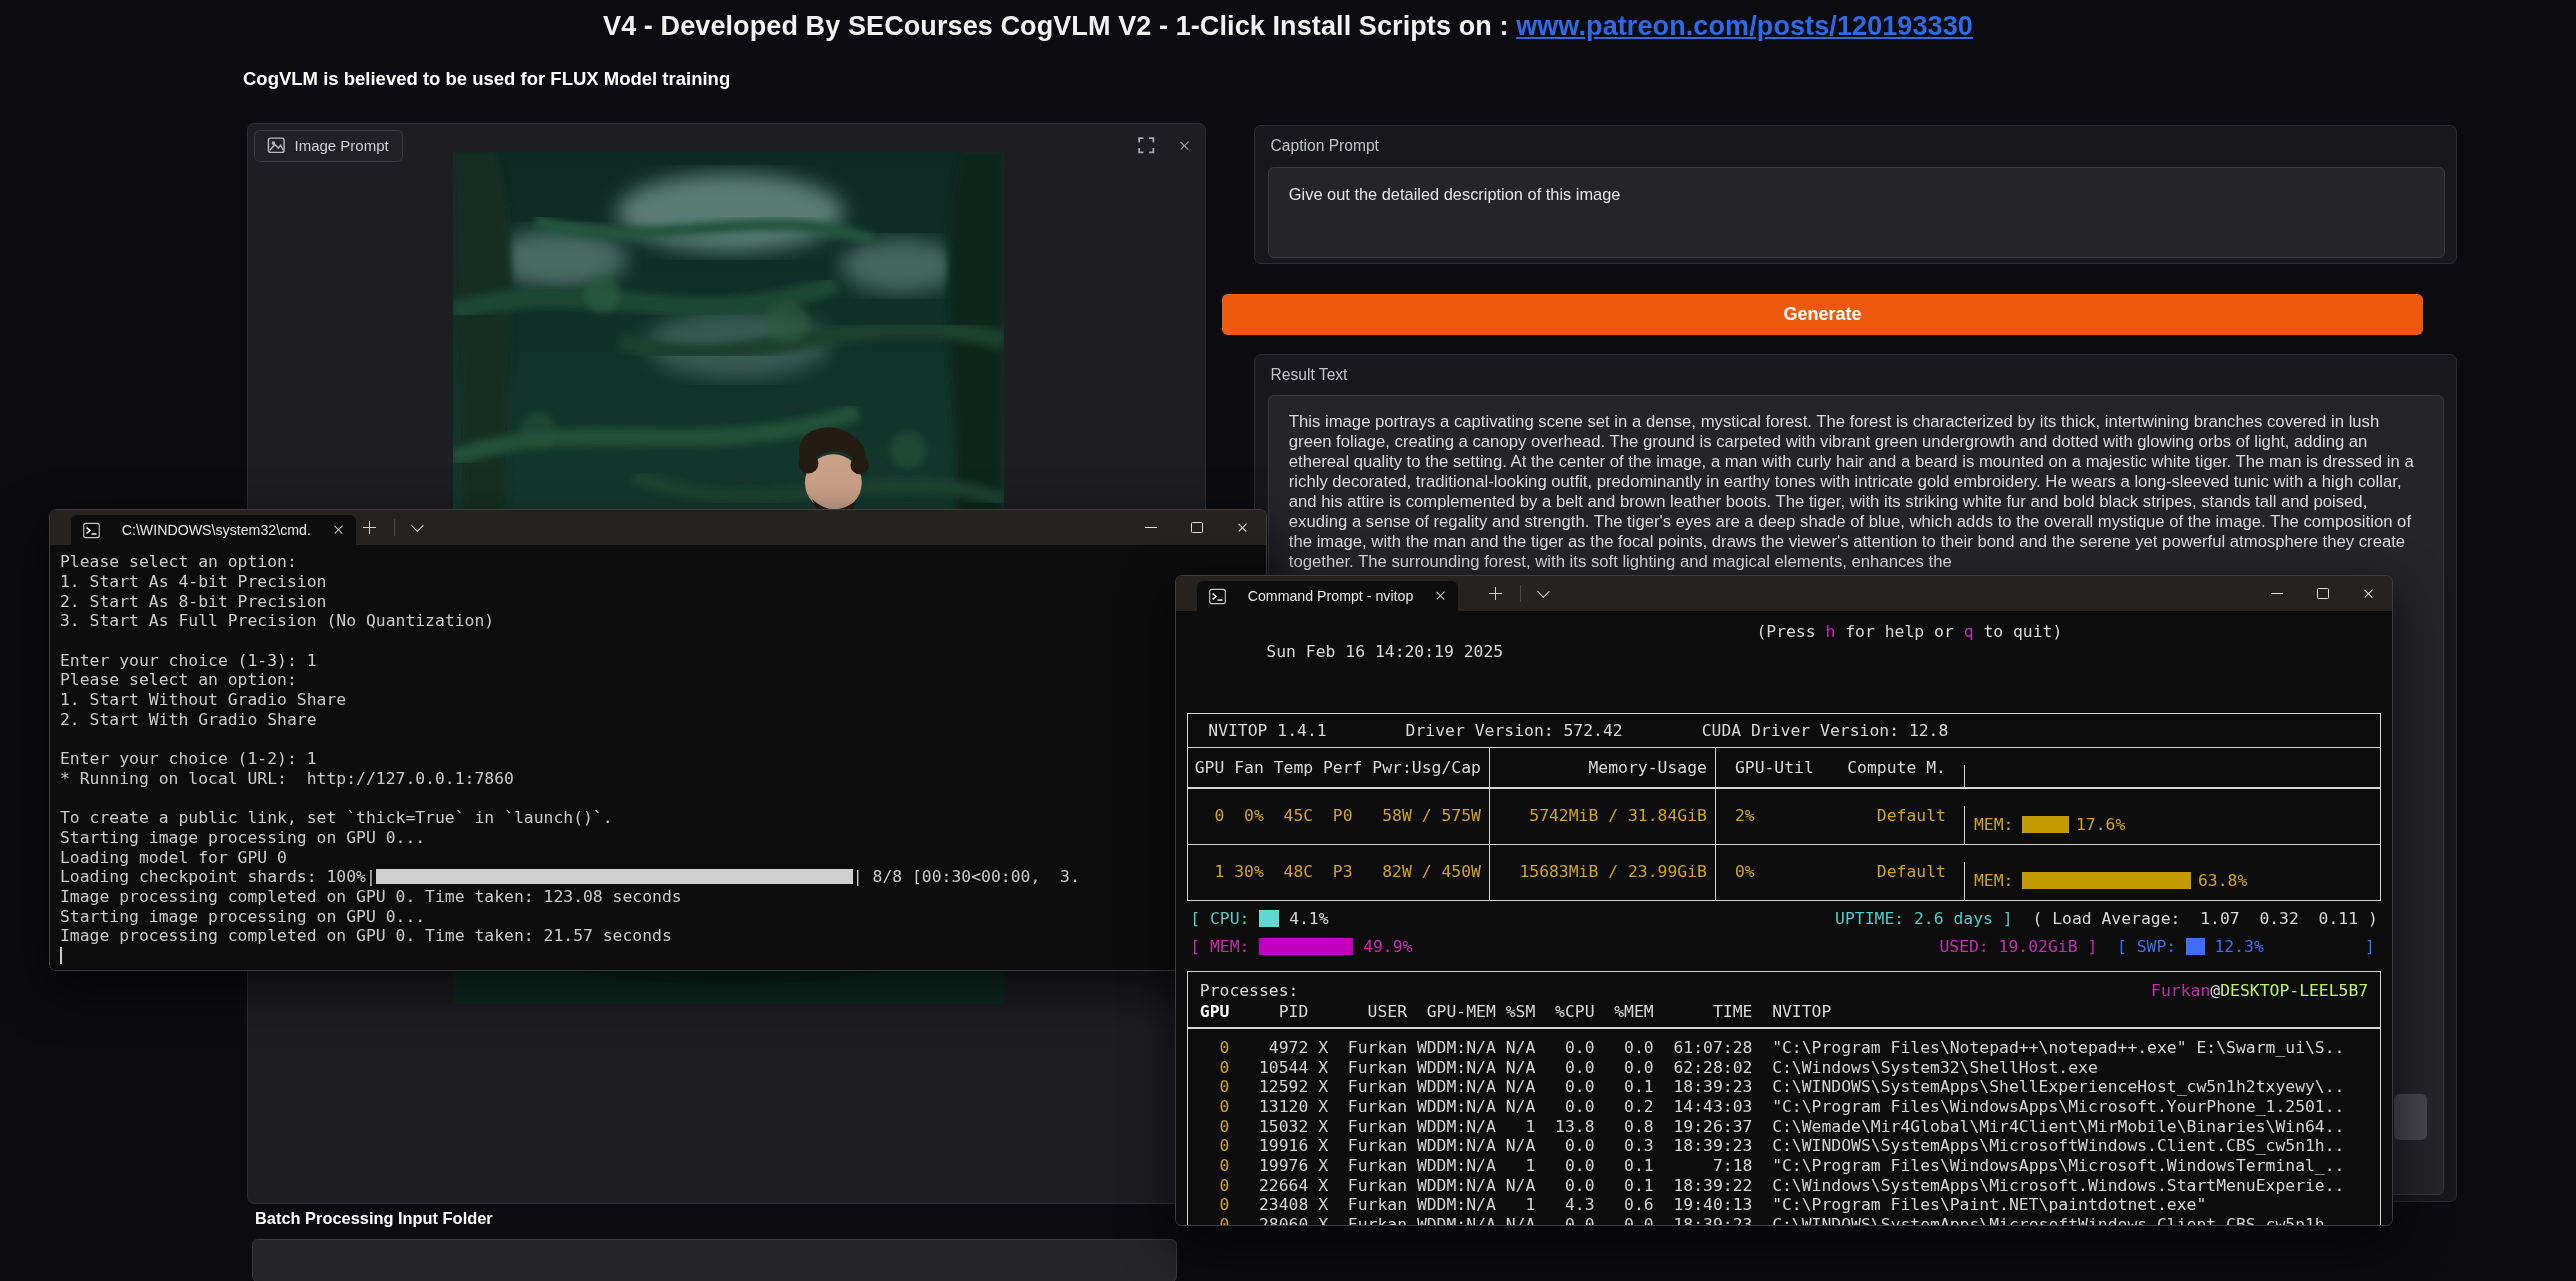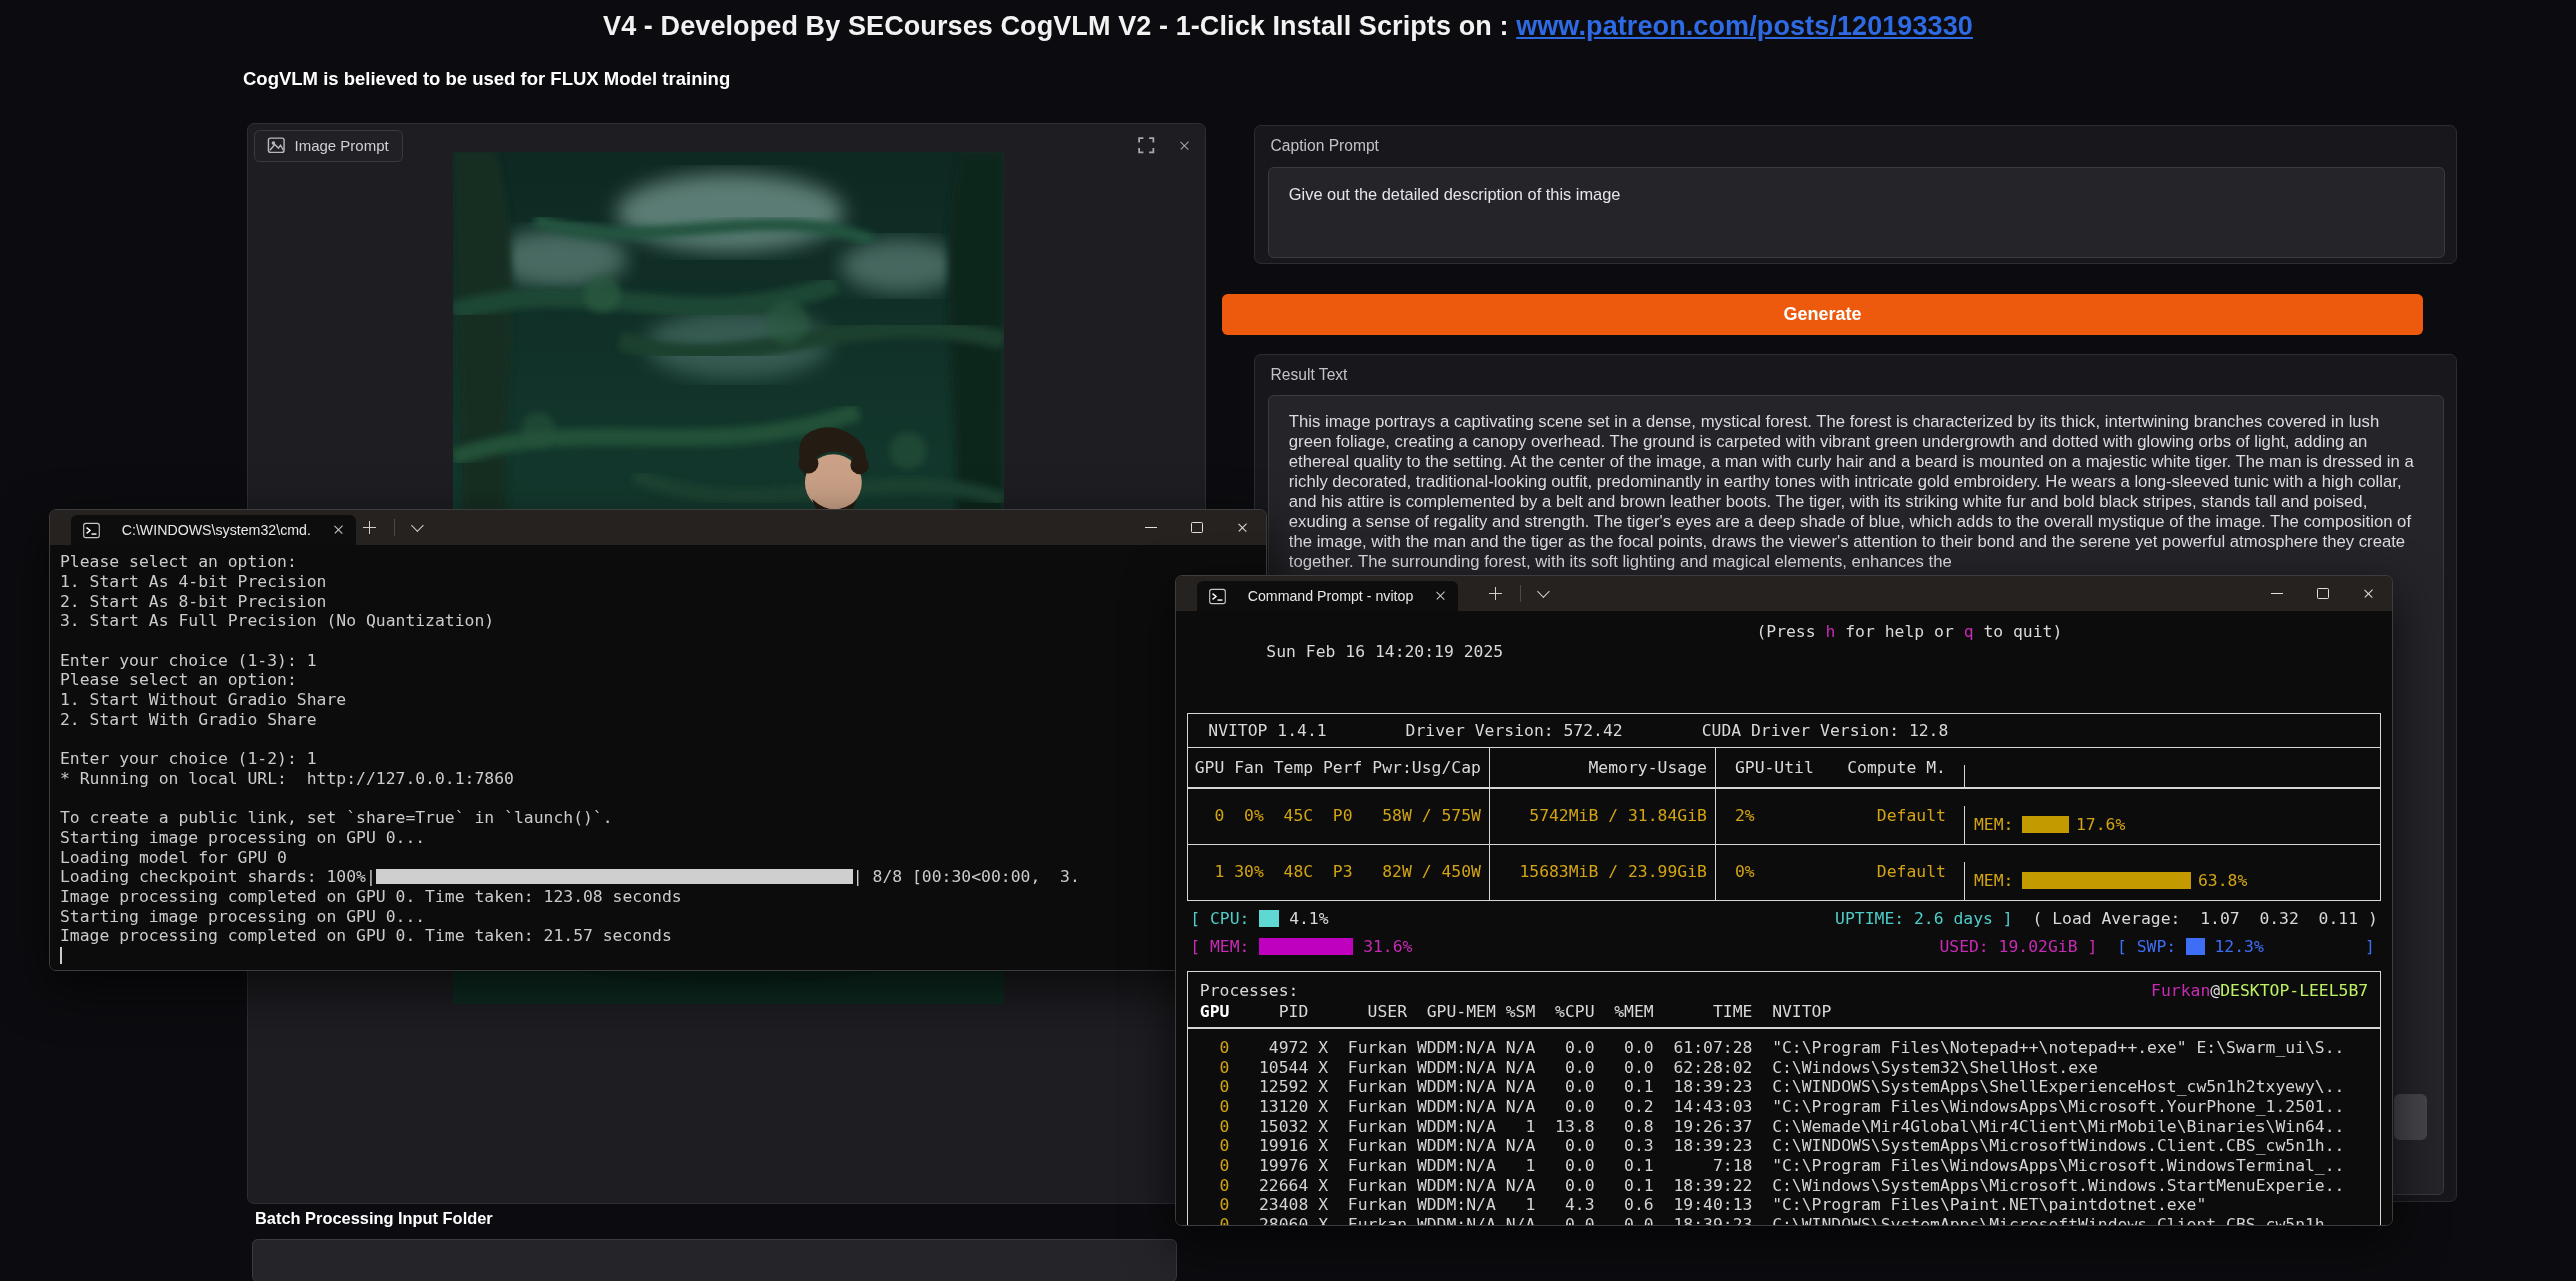--- a/index.html
+++ b/index.html
@@ -262,21 +262,21 @@
           <div class="tline">3. Start As Full Precision (No Quantization)</div>
           <div class="tline"></div>
           <div class="tline">Enter your choice (1-3): 1</div>
           <div class="tline">Please select an option:</div>
           <div class="tline">1. Start Without Gradio Share</div>
           <div class="tline">2. Start With Gradio Share</div>
           <div class="tline"></div>
           <div class="tline">Enter your choice (1-2): 1</div>
           <div class="tline">* Running on local URL:  http://127.0.0.1:7860</div>
           <div class="tline"></div>
-          <div class="tline">To create a public link, set `share=True` in `launch()`.</div>
+          <div class="tline">To create a public link, set `thick=True` in `launch()`.</div>
           <div class="tline">Starting image processing on GPU 0...</div>
           <div class="tline">Loading model for GPU 0</div>
         </div>
       <div class="tline"><span>Loading checkpoint shards: 100%|</span><span class="pbar" style="width: 477px;"></span><span>| 8/8 [00:30&lt;00:00,  3.</span></div>
       <div>
           <div class="tline">Image processing completed on GPU 0. Time taken: 123.08 seconds</div>
           <div class="tline">Starting image processing on GPU 0...</div>
           <div class="tline">Image processing completed on GPU 0. Time taken: 21.57 seconds</div>
         </div>
       <div class="tline"><span class="cursor"></span></div>
@@ -340,21 +340,21 @@
             <div class="gc gc4"><span>MEM:</span><span class="membar" style="width: 169px;"></span><span>63.8%</span></div>
           </div>
           </div>
       </div>
 
       <div class="meter-row">
         <span><span class="cyan">[ CPU: </span><span class="bar bar-cyan" style="width: 20px;"></span><span class="wht"> 4.1%</span></span>
         <span><span class="cyan">UPTIME: 2.6 days ]</span><span class="wht">  ( Load Average:  1.07  0.32  0.11 )</span></span>
       </div>
       <div class="meter-row">
-        <span><span class="mag">[ MEM: </span><span class="bar bar-mag" style="width: 94px;"></span><span class="mag"> 31.6%</span></span>
+        <span><span class="mag">[ MEM: </span><span class="bar bar-mag" style="width: 94px;"></span><span class="mag"> 49.9%</span></span>
         <span style="padding-right:114px;"><span class="mag">USED: 19.02GiB ]</span><span class="blu">  [ SWP: </span><span class="bar bar-blu" style="width: 18.5px;"></span><span class="blu"> 12.3%</span></span>
         <span class="swp-end blu">]</span>
       </div>
 
       <div class="procbox">
         <div class="prochead">
           <span>Processes:</span>
           <span><span class="mag">Furkan</span><span class="wht">@</span><span class="grn">DESKTOP-LEEL5B7</span></span>
         </div>
         <div class="prochdr"><b>GPU</b><span>     PID      USER  GPU-MEM %SM  %CPU  %MEM      TIME  NVITOP</span></div>

